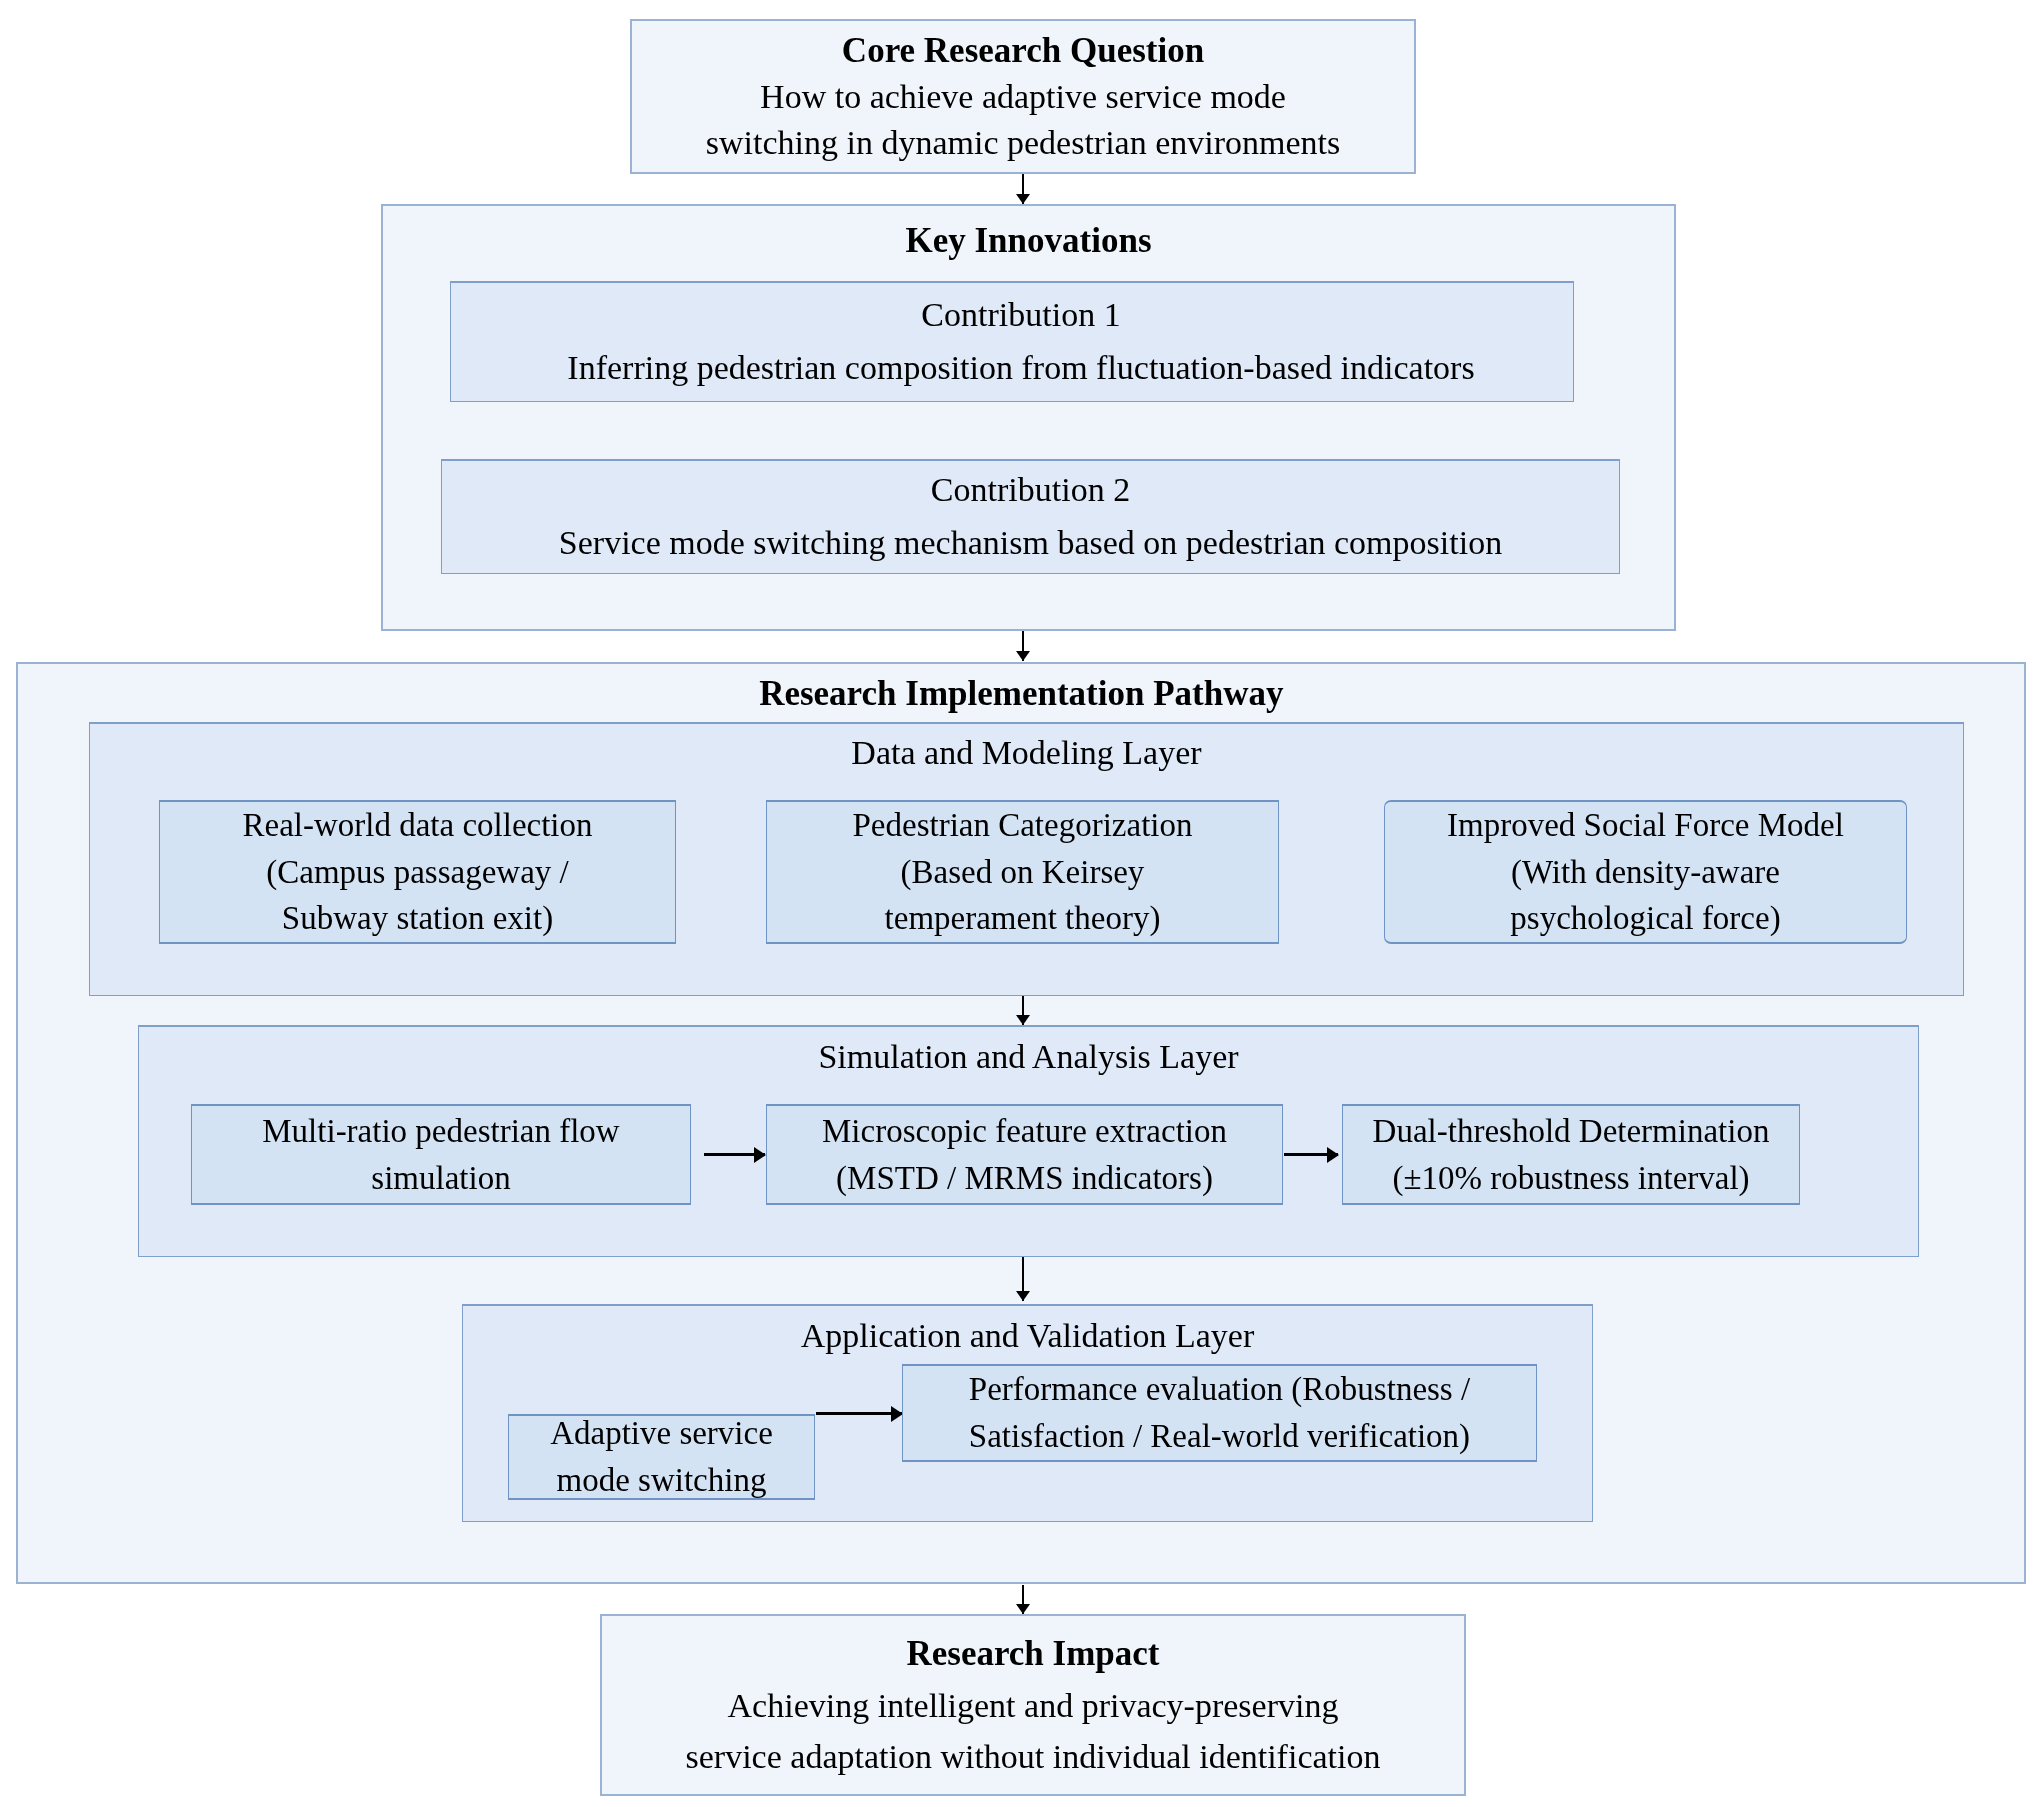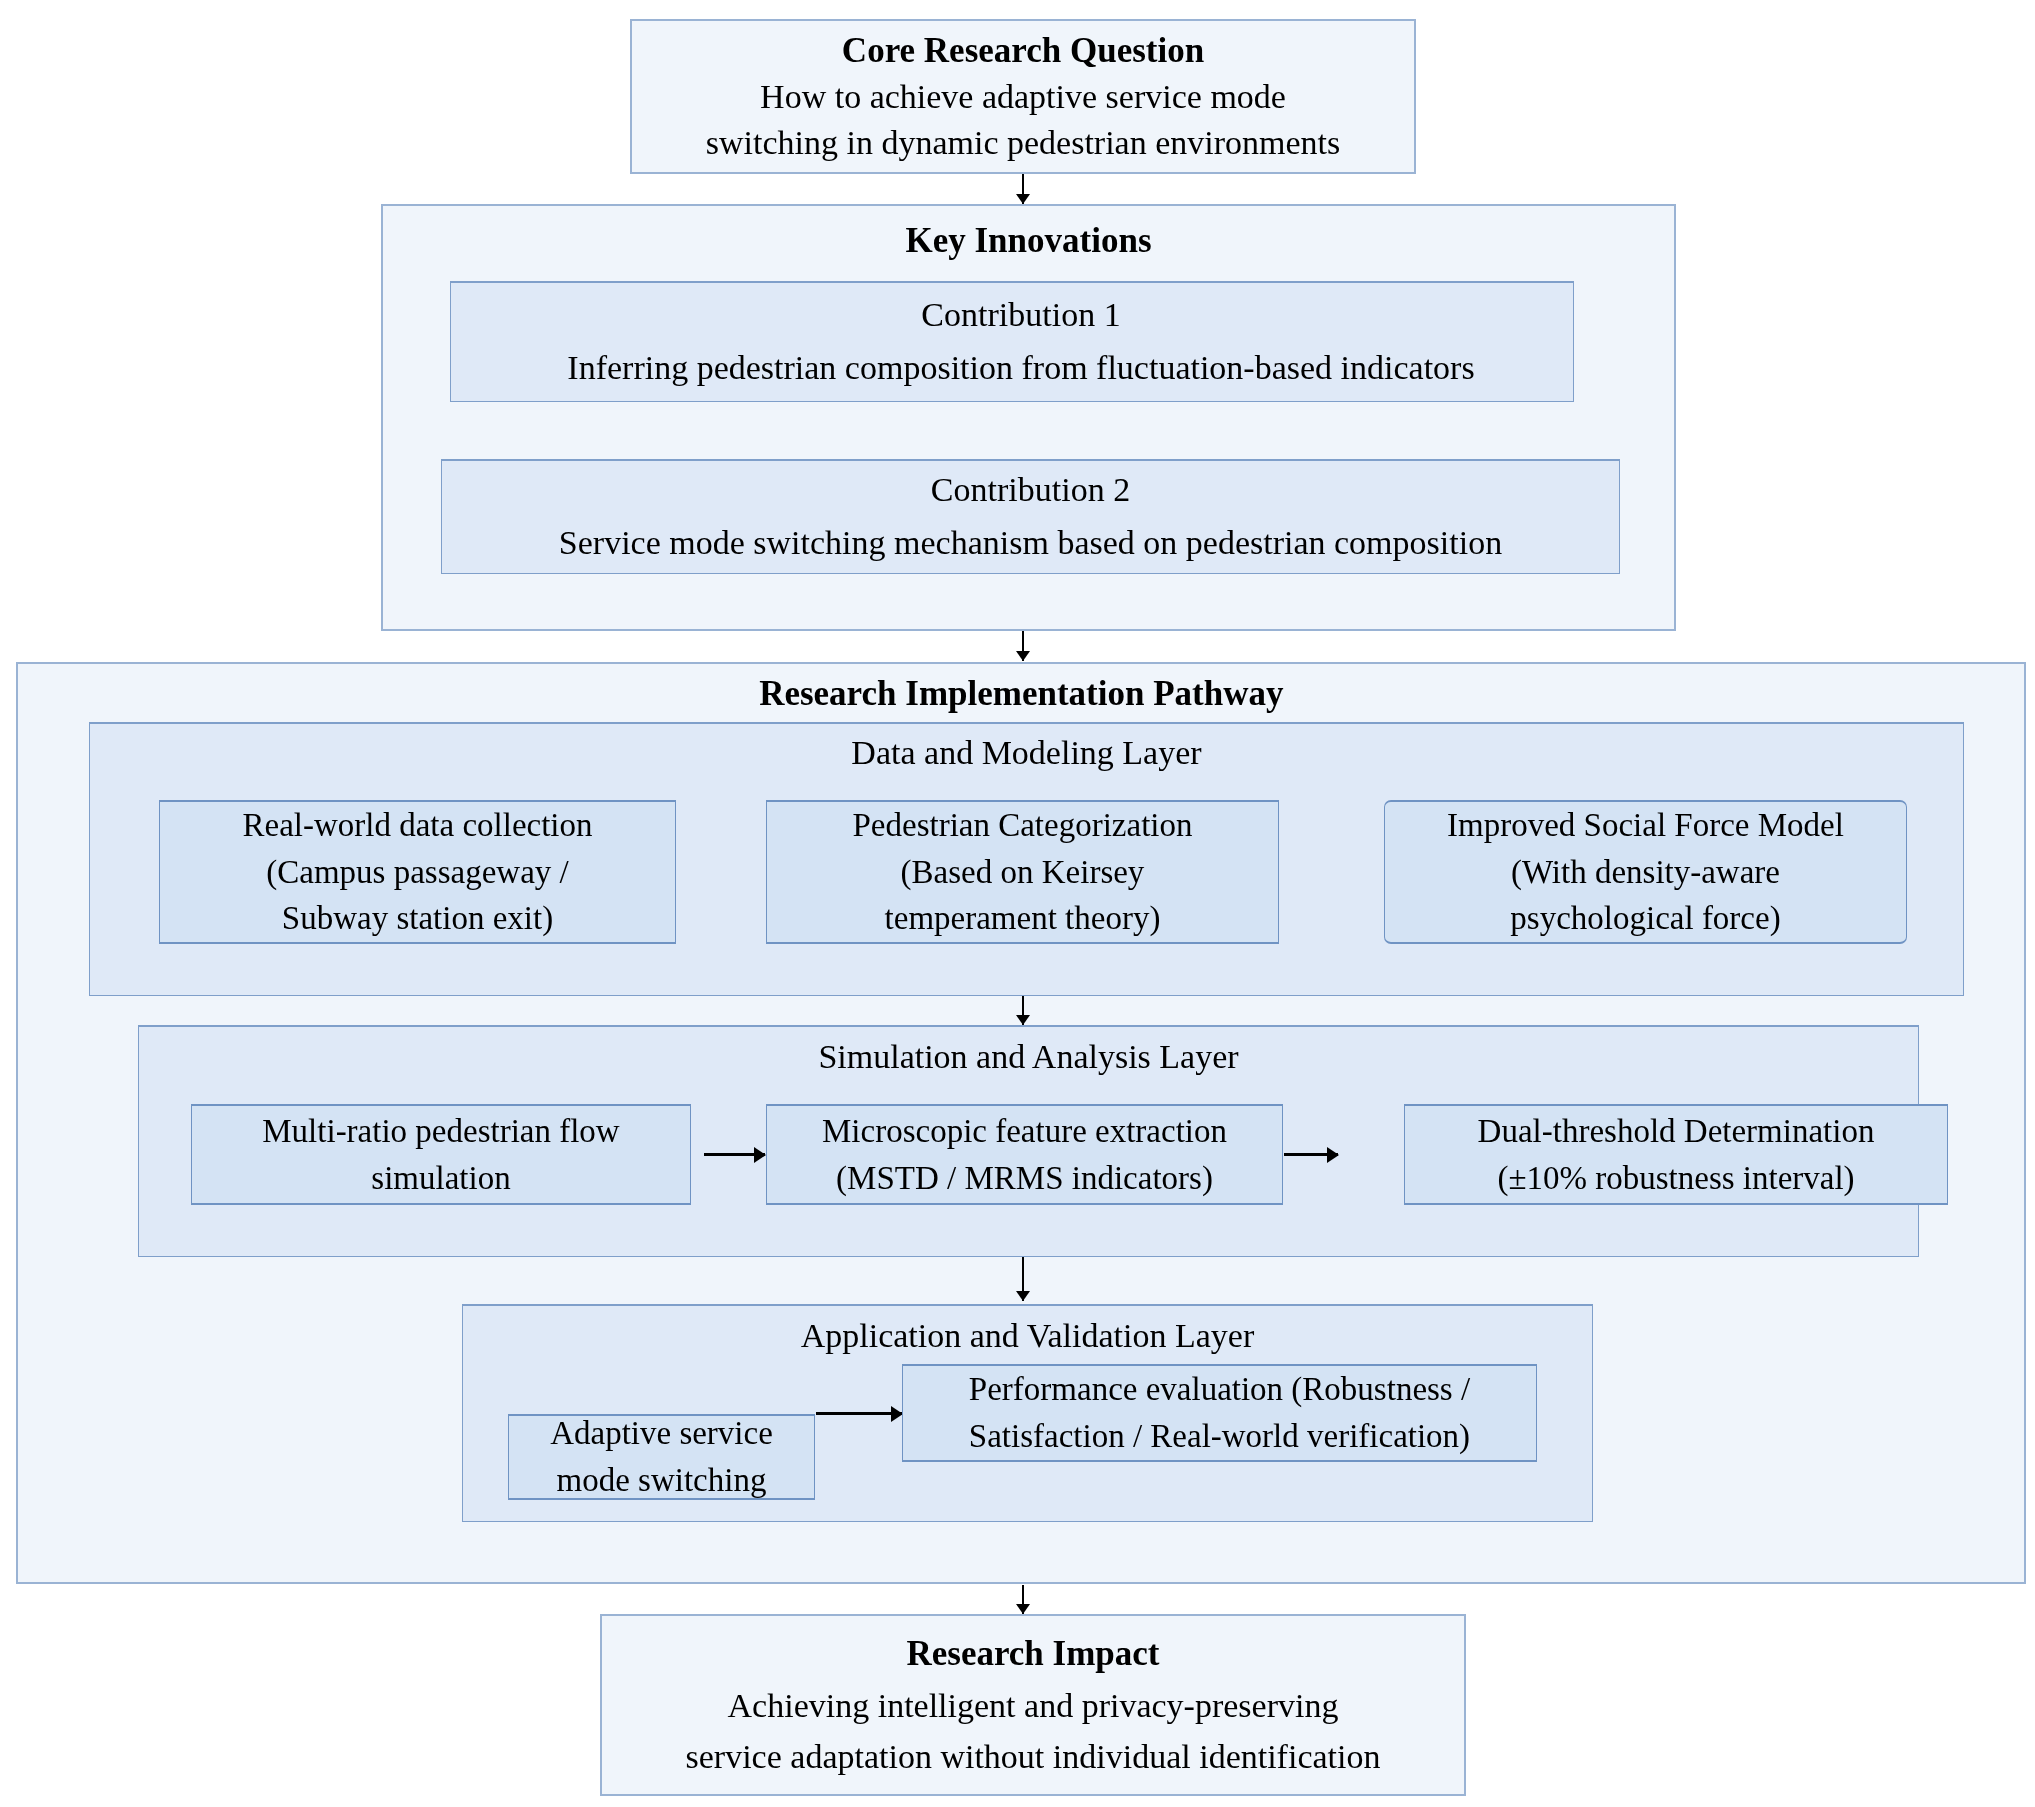--- a/index.html
+++ b/index.html
@@ -114,21 +114,21 @@
 
   <div class="harrow" style="left:704px;top:1153px;width:61px;"></div>
 
   <section class="box leaf center-stack leaf-text" style="left:766px;top:1104px;width:517px;height:101px;">
     <div>Microscopic feature extraction</div>
     <div>(MSTD / MRMS indicators)</div>
   </section>
 
   <div class="harrow" style="left:1284px;top:1153px;width:54px;"></div>
 
-  <section class="box leaf center-stack leaf-text" style="left:1404px;top:1104px;width:544px;height:101px;">
+  <section class="box leaf center-stack leaf-text" style="left:1342px;top:1104px;width:458px;height:101px;">
     <div>Dual-threshold Determination</div>
     <div>(±10% robustness interval)</div>
   </section>
 
   <div class="varrow" style="left:1022px;top:1257px;height:44px;"></div>
 
   <section class="box l2" style="left:462px;top:1304px;width:1131px;height:218px;">
     <div class="container-title pt10">Application and Validation Layer</div>
   </section>
 

